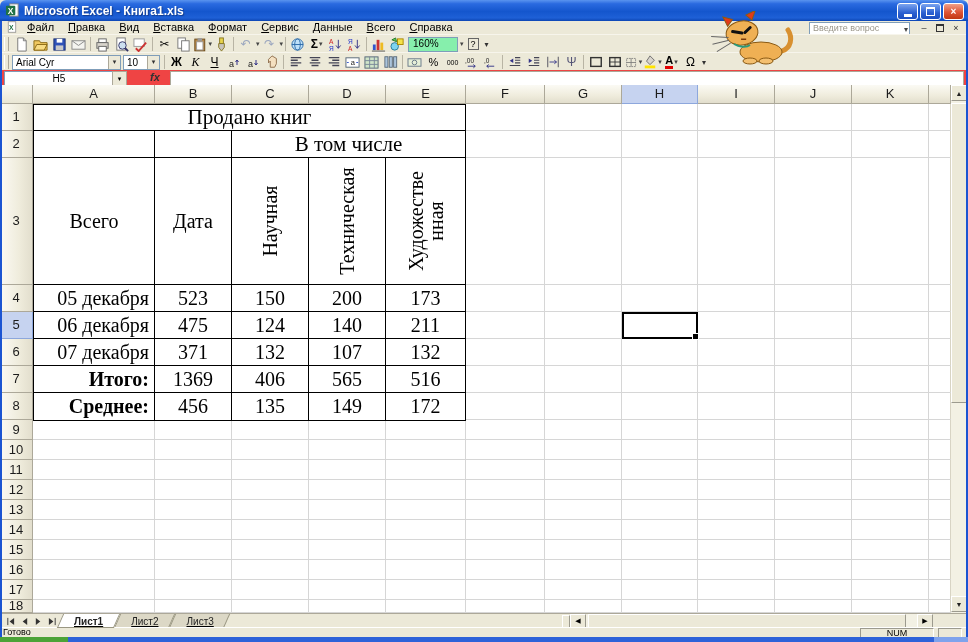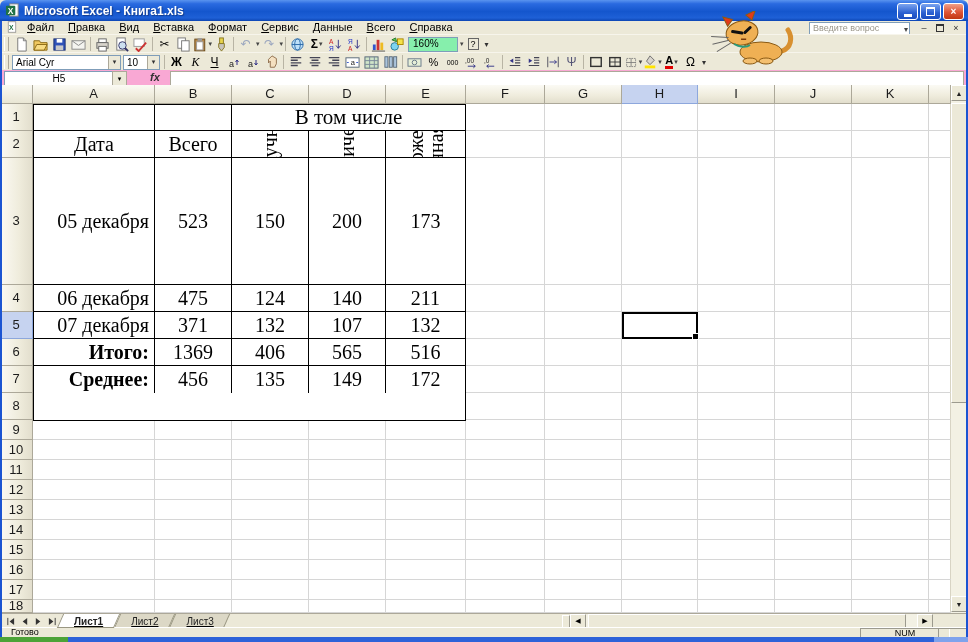--- a/index.html
+++ b/index.html
@@ -42,21 +42,21 @@
   .combo{height:13px;background:#fff;border:1px solid #7F9DB9;font-size:10px;display:flex;align-items:center;
          padding-left:3px;position:relative;margin-right:2px;flex:0 0 auto;}
   .combo .carr{position:absolute;right:0;top:0;bottom:0;width:11px;background:#ECE9D8;border-left:1px solid #ACA899;
          display:flex;align-items:center;justify-content:center;font-size:7px;color:#333;}
   .fmt-b{font-weight:bold;font-size:12px;} .fmt-i{font-style:italic;font-size:12px;font-family:"Liberation Serif",serif;}
   .fmt-u{text-decoration:underline;font-size:12px;}
   .fcl{font-size:11px;font-weight:bold;border-bottom:3px solid #E00000;line-height:1;}
   .help-ico{border:1px solid #666;padding:0 2px;font-size:9px;}
   .chev{font-size:8px;color:#333;margin-left:2px;}
   
-  .fbar{position:absolute;left:2px;right:2px;top:70px;height:15px;background:#f9a8d4;}
+  .fbar{position:absolute;left:2px;right:2px;top:70px;height:15px;background:#ef4444;}
   .namebox{position:absolute;left:2px;top:1px;width:108px;height:13px;background:#fff;border:1px solid #7F9DB9;
            font-size:10px;display:flex;align-items:center;justify-content:center;}
   .namearr{position:absolute;left:110px;top:1px;width:13px;height:13px;background:#ECE9D8;border:1px solid #ACA899;
            display:flex;align-items:center;justify-content:center;font-size:7px;}
   .fxlab{position:absolute;left:148px;top:1px;font-family:Liberation Sans, sans-serif;font-style:italic;font-weight:bold;
          font-size:11px;color:#333;}
   .finput{position:absolute;left:168px;right:2px;top:1px;height:13px;background:#fff;border:1px solid #ACA899;}
   
   .gridarea{position:absolute;left:0;top:85px;width:951px;height:528px;background:#fff;overflow:hidden;}
   .corner{position:absolute;left:0;top:0;width:33px;height:19px;z-index:5;
@@ -112,21 +112,21 @@
         border:1px solid;border-color:#fff #9C9A8E #9C9A8E #fff;}
   .hscroll{position:absolute;left:568px;right:17px;top:0;height:14px;background:#F3F1E4;}
   .hbtn{position:absolute;top:0;width:16px;height:14px;background:#ECE9D8;border:1px solid;
         border-color:#fff #9C9A8E #9C9A8E #fff;box-sizing:border-box;display:flex;align-items:center;justify-content:center;font-size:7px;}
   .hthumb{position:absolute;left:18px;top:0;width:318px;height:14px;background:#ECE9D8;
         border:1px solid;border-color:#fff #9C9A8E #9C9A8E #fff;box-sizing:border-box;}
   .tcorner{position:absolute;right:0px;top:0;width:16px;height:14px;background:#ECE9D8;}
   
   .statusbar{position:absolute;left:2px;right:2px;top:627px;height:10px;background:#ECE9D8;border-top:1px solid #fff;font-size:9px;}
   .spanel{position:absolute;top:0px;height:8px;border:1px solid;border-color:#9C9A8E #fff #fff #9C9A8E;
-          padding:0 8px;line-height:8px;}
+          padding:0 0;line-height:8px;}
   
   .strip{position:absolute;left:0;right:0;top:637px;height:5px;background:#2E62D9;}
   .strip .green{position:absolute;left:0;top:0;width:68px;height:5px;background:#4CA338;}
   .strip .lite{position:absolute;right:0;top:0;width:34px;height:5px;background:#7FA3EC;}
   .edge{position:absolute;top:21px;bottom:5px;width:2px;background:#1B54D2;z-index:40;}
   .edge.l{left:0;} .edge.r{right:0;}
   .cat{position:absolute;left:704px;top:11px;z-index:50;}
   .xlicon{display:flex;align-items:center;justify-content:center;margin-left:5px;}
 </style>
 </head>
@@ -465,25 +465,26 @@
     <span class="namebox">H5</span>
     <span class="namearr">▾</span>
     <span class="fxlab">fx</span>
     <span class="finput"></span>
   </div>
 
   <div class="gridarea">
     <div class="corner"></div>
 
     <div class="xltable">
+      <div class="tc ttl-cell last">Продано книг</div>
       <div class="tc"></div>
       <div class="tc"></div>
       <div class="tc grp-cell last">В том числе</div>
+      <div class="tc">Всего</div>
       <div class="tc">Дата</div>
-      <div class="tc">Всего</div>
       <div class="tc">
           <span class="vtext">Научная</span>
         </div>
       <div class="tc">
           <span class="vtext">Техническая</span>
         </div>
       <div class="tc last">
           <span class="vtext vwrap">Художественная</span>
         </div>
 

